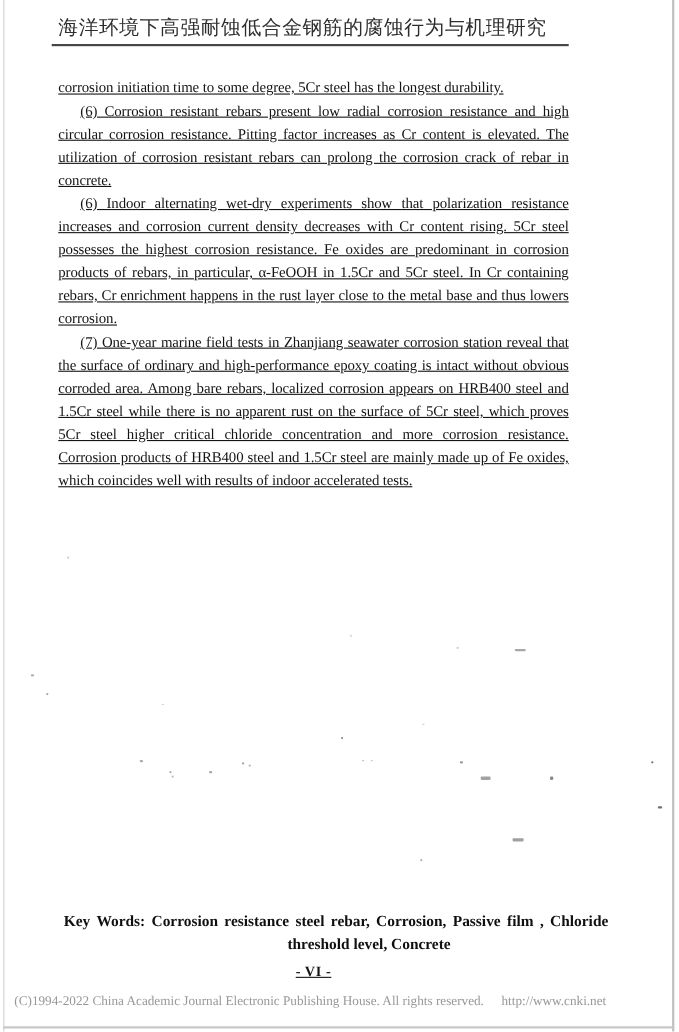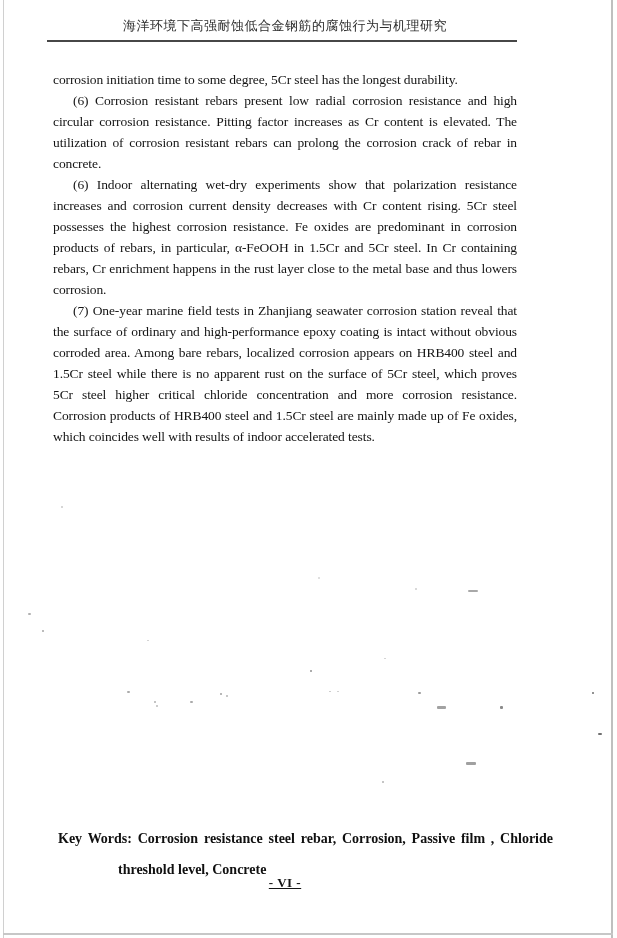--- a/index.html
+++ b/index.html
@@ -13,44 +13,44 @@
   }
   
   .edge{position:absolute;}
   .edge-left{left:3px;top:0;width:1px;height:938px;background:#d0d0d0;}
   .edge-right{left:611px;top:0;width:2px;height:938px;background:#bfbfbf;}
   .edge-bottom{left:3px;top:933px;width:610px;height:2px;background:#c7c7c7;}
 
   
   .header-title{
     position:absolute;top:17px;left:53px;width:464px;
-    text-align:center;font-size:13px;line-height:17px;
+    text-align:left;font-size:18px;line-height:17px;
     letter-spacing:0.5px;color:#2e2e2e;white-space:nowrap;
   }
   .header-rule{
     position:absolute;top:40px;left:47px;width:470px;height:2px;
     background:#474747;
   }
 
   
   .body-text{
     position:absolute;top:69px;left:53px;width:464px;
     font-size:13.5px;line-height:21px;
     text-align:justify;letter-spacing:-0.1px;color:#141414;
   }
-  .para{margin:0;text-indent:20px;}
+  .para{margin:0;text-indent:20px;text-decoration:underline;}
   .para.no-indent{text-indent:0;}
 
   
   .keywords{
     position:absolute;top:829px;left:58px;width:495px;
     font-weight:bold;font-size:14px;line-height:19px;color:#101010;
   }
   .kw-line1{text-align:justify;text-align-last:justify;}
-  .kw-line2{margin-left:60px;margin-top:12px;}
+  .kw-line2{margin-left:60px;margin-top:2px;text-align:center;}
 
   
   .page-number{
     position:absolute;top:875px;left:53px;width:464px;
     text-align:center;font-weight:bold;font-size:13px;color:#141414;
     letter-spacing:0.5px;
     text-decoration:underline;
   }
 
   
@@ -82,20 +82,23 @@
     <p class="para">(7) One-year marine field tests in Zhanjiang seawater corrosion station reveal that the surface of ordinary and high-performance epoxy coating is intact without obvious corroded area. Among bare rebars, localized corrosion appears on HRB400 steel and 1.5Cr steel while there is no apparent rust on the surface of 5Cr steel, which proves 5Cr steel higher critical chloride concentration and more corrosion resistance. Corrosion products of HRB400 steel and 1.5Cr steel are mainly made up of Fe oxides, which coincides well with results of indoor accelerated tests.</p>
   </div>
 
   <div class="keywords">
     <div class="kw-line1"><span class="kw-label">Key Words:</span> <span>Corrosion resistance steel rebar, Corrosion, Passive film , Chloride</span></div>
     <div class="kw-line2">threshold level, Concrete</div>
   </div>
 
   <div class="page-number">- VI -</div>
 
+  <div class="footer">
+    <span>(C)1994-2022 China Academic Journal Electronic Publishing House. All rights reserved.</span><span class="footer-url">http://www.cnki.net</span>
+  </div>
 
   <div id="specks">
       <div class="speck" style="left: 61px; top: 506px; width: 2px; height: 2px; background: rgb(201, 201, 201);"></div>
       <div class="speck" style="left: 318px; top: 577px; width: 2px; height: 2px; background: rgb(212, 212, 212);"></div>
       <div class="speck" style="left: 415px; top: 588px; width: 2px; height: 2px; background: rgb(204, 204, 204);"></div>
       <div class="speck" style="left: 468px; top: 590px; width: 10px; height: 2px; background: rgb(168, 168, 168);"></div>
       <div class="speck" style="left: 28px; top: 613px; width: 3px; height: 2px; background: rgb(176, 176, 176);"></div>
       <div class="speck" style="left: 42px; top: 630px; width: 2px; height: 2px; background: rgb(165, 165, 165);"></div>
       <div class="speck" style="left: 147px; top: 640px; width: 2px; height: 1px; background: rgb(207, 207, 207);"></div>
       <div class="speck" style="left: 384px; top: 658px; width: 2px; height: 1px; background: rgb(207, 207, 207);"></div>

